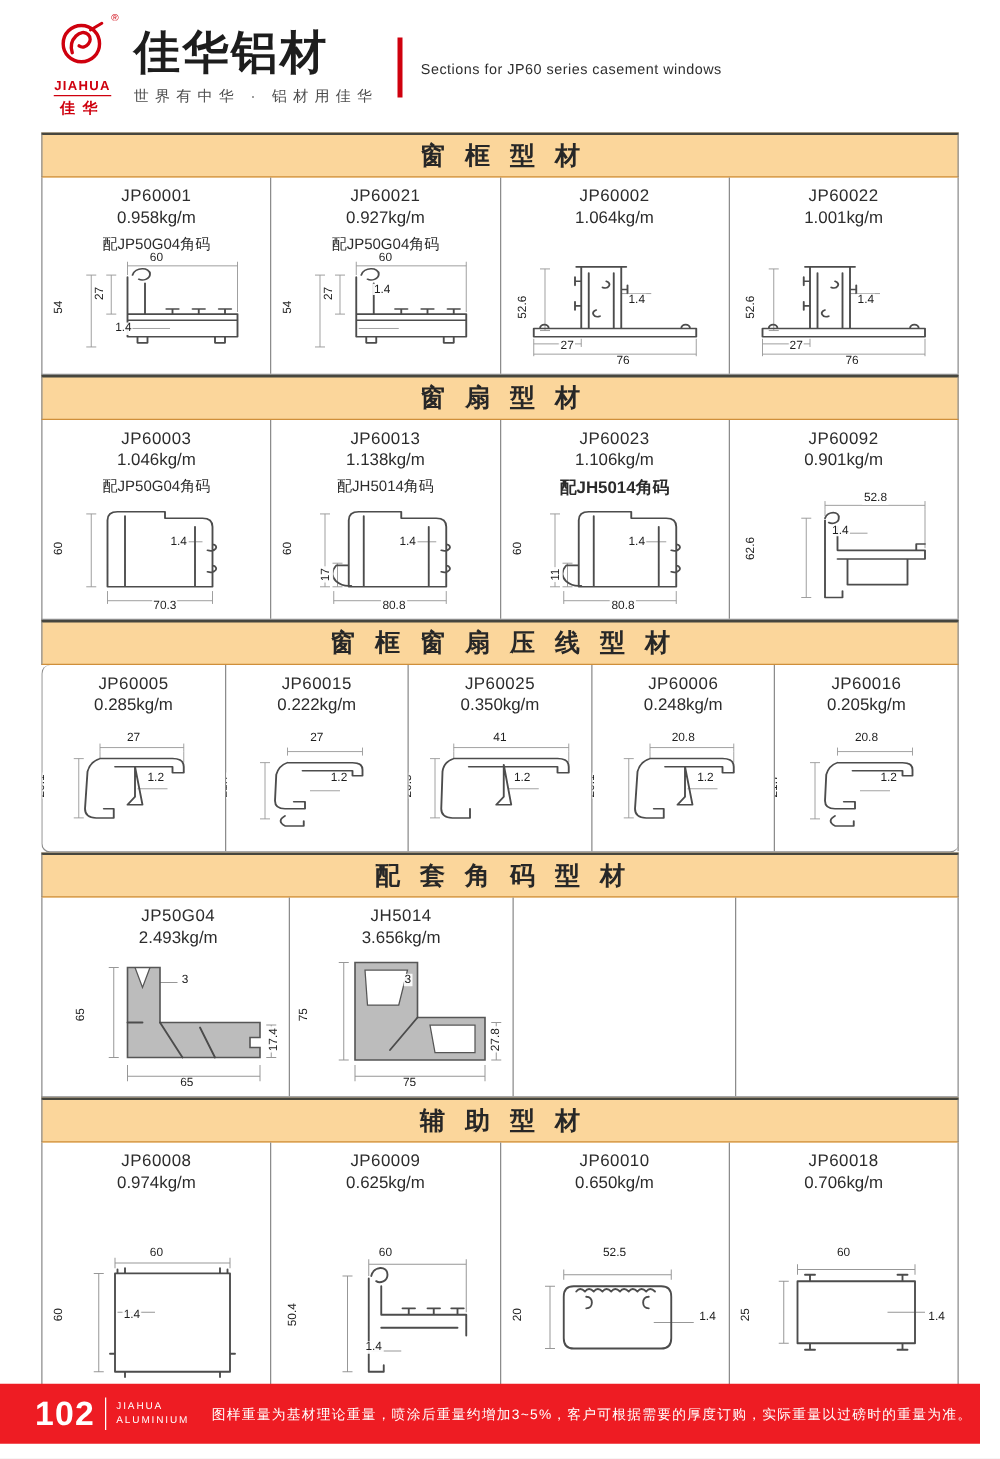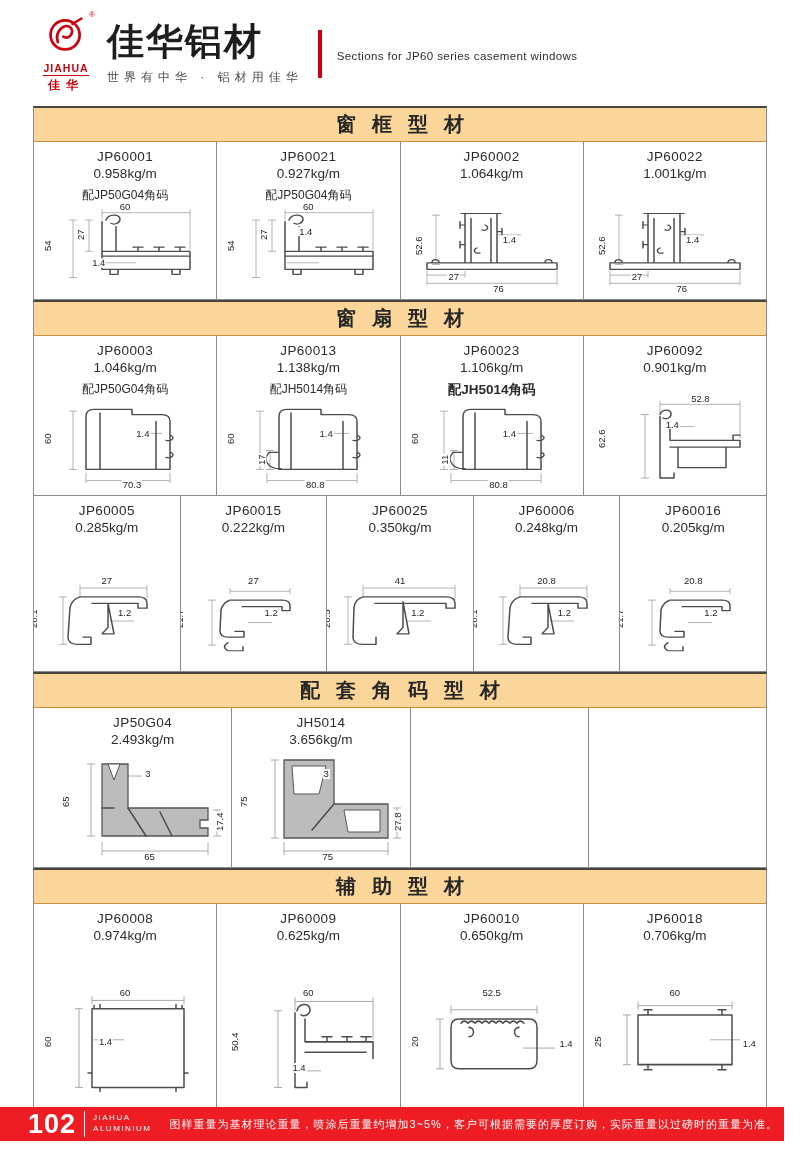--- a/index.html
+++ b/index.html
@@ -54,21 +54,21 @@
   .pos-smallleft{left:32px;top:64%;transform:rotate(-90deg)}
   .pos-mid{left:56%;top:36%}
   .pos-mid2{left:44%;top:27%}
   .pos-mid3{left:51%;top:17%}
   .pos-midleft{left:30%;top:61%}
   .pos-midlow{left:40%;top:65%}
   .pos-center{left:34%;top:42%}
   .pos-rightmid{right:3px;top:44%}
 
   
-  .ftr{position:absolute;top:1107px;left:0;right:16px;height:34px;background:var(--footer-bg);display:flex;align-items:center;color:#fff}
+  .ftr{position:absolute;top:1107px;left:0;right:16px;height:48px;background:var(--footer-bg);display:flex;align-items:center;color:#fff}
   .page-num{font-size:27px;font-weight:bold;margin-left:28px;letter-spacing:1px;line-height:1}
   .foot-div{width:1px;height:26px;background:#fff;margin:0 8px;flex:none}
   .foot-brand{font-size:8px;letter-spacing:1.5px;line-height:1.35;text-transform:uppercase}
   .disclaimer{flex:1;text-align:center;font-size:11px;letter-spacing:1px;padding:0 18px;white-space:nowrap}
 </style>
 </head>
 <body>
 
 <div class="page">
 
@@ -240,21 +240,22 @@
               <g class="p">
                 <path d="M70,24 c2,-7 12,-7 11,0 c0,4 -5,6 -8,4 M70,26 V98 M80,32 V54 M80,54 H150 M150,54 V62 M80,62 H150 M143,54 v-6 h7 M88,62 V86 H136 V62 M70,98 h14 v-6"></path>
               </g>
             </svg>
             <span class="dim-label pos-topr">52.8</span>
             <span class="dim-label pos-mid2">1.4</span>
             <span class="dim-label pos-left">62.6</span>
           </div>
         </div>
       </div>
-      <div class="srow" style="height: 176px;">
+      <div class="section-bar">窗框窗扇压线型材</div>
+      <div class="srow" style="height: 150px; border-radius: 7px;">
         <div class="cell">
           <div class="code">JP60005</div>
           <div class="weight">0.285kg/m</div>
           <div class="draw" style="height: 90px;">
             <svg class="prof-svg" viewBox="0 0 170 112" preserveAspectRatio="none">
               <g class="d">
                 <path d="M58,15 H125 M58,11 V19 M125,11 V19 M58,19 V26 M125,19 V30 M41,26 V85 M37,26 H45 M37,85 H45 M88,56 H112"></path>
               </g>
               <g class="p">
                 <path d="M58,26 H116 q9,0 9,8 v6 h-9 v-6 H70 M58,26 q-8,3 -10,13 L46,76 q0,9 9,9 h14 v-9 h-8 M86,34 V64 l-6,8 h12 Z"></path>

